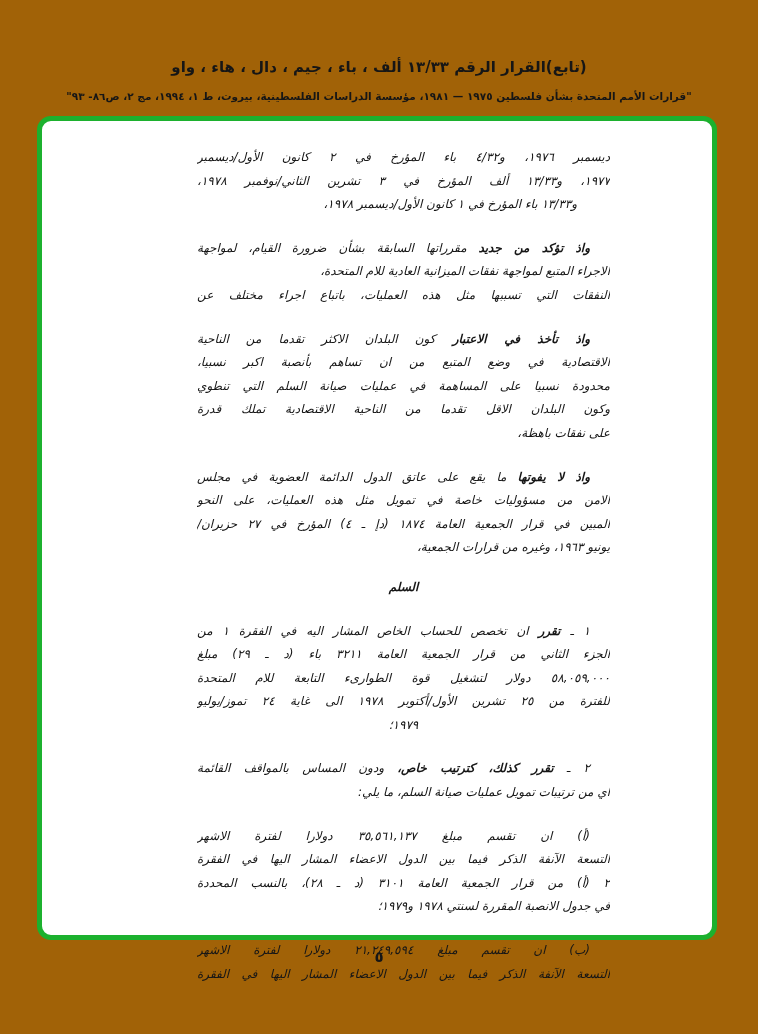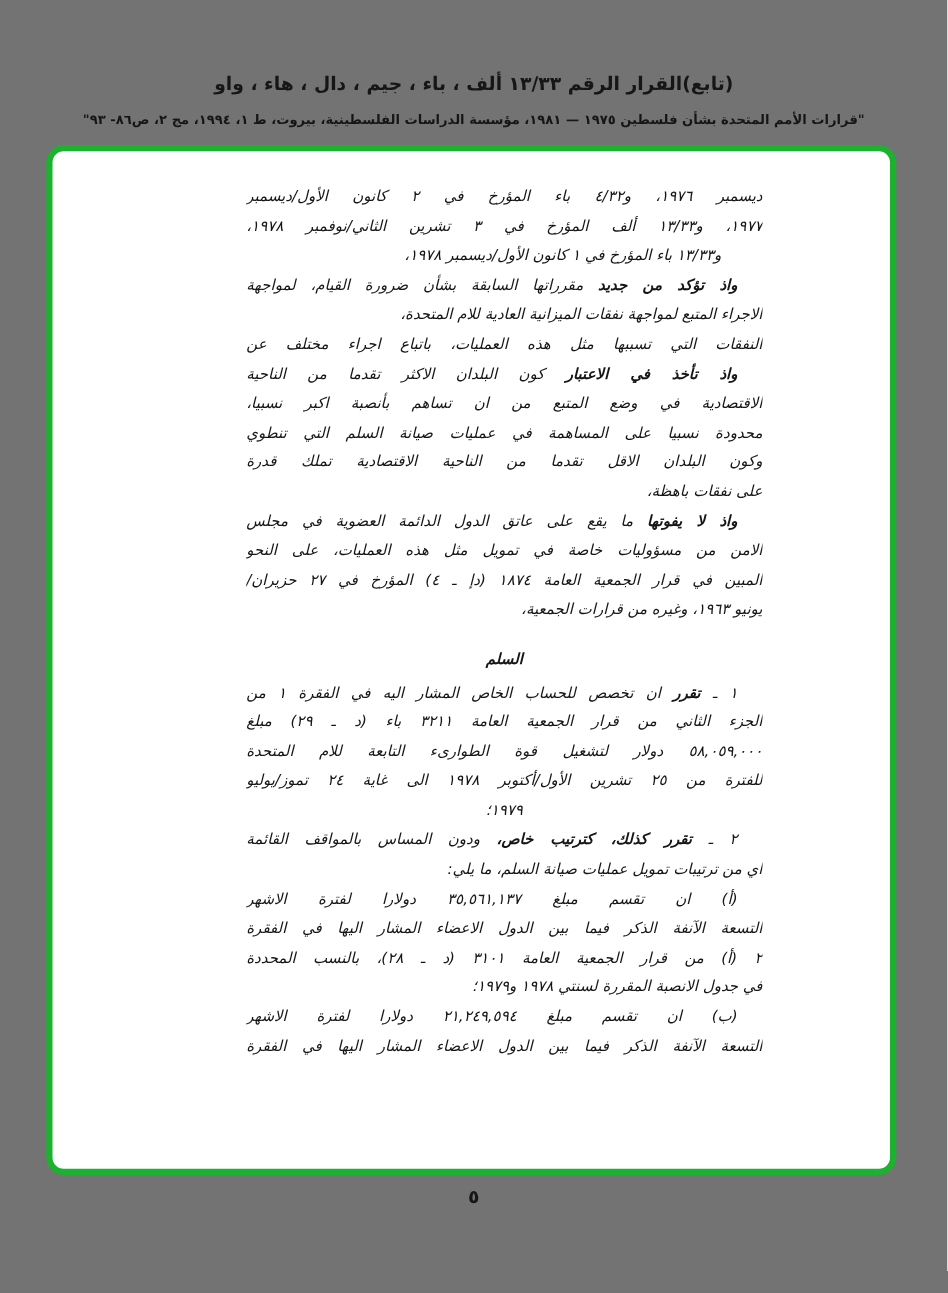--- a/index.html
+++ b/index.html
@@ -45,40 +45,40 @@
   .ln{
     height:23.6px;
     line-height:23.6px;
     text-align:justify;
     text-align-last:justify;
     text-justify:inter-word;
     white-space:normal;
     overflow:hidden;
   }
   .ln.last{text-align:right;text-align-last:right;}
-  .ln.first{padding-right:20px;}
+  .ln.first{padding-right:20px;margin-top:20px;}
   .ln.last-indent{text-align-last:right;padding-right:33px;}
   .ln.center{text-align-last:center;}
   .ln.heading{
     text-align:center;text-align-last:center;
     font-weight:bold;
     margin-top:16px;margin-bottom:3px;
   }
   .b{font-weight:bold;}
   .pagenum{
     position:absolute;top:948px;left:0;right:0;
     text-align:center;
     font-size:15px;font-weight:bold;
     direction:rtl;
   }
 </style>
 </head>
 <body>
 
-<div class="page" style="color: rgb(22, 22, 22); background: #737373;">
+<div class="page" style="color: rgb(22, 22, 22); background: #a16207;">
   <div class="hdr-title">(تابع)القرار الرقم ١٣/٣٣ ألف ، باء ، جيم ، دال ، هاء ، واو</div>
   <div class="hdr-src">"قرارات الأمم المتحدة بشأن فلسطين ١٩٧٥ — ١٩٨١، مؤسسة الدراسات الفلسطينية، بيروت، ط ١، ١٩٩٤، مج ٢، ص٨٦- ٩٣"</div>
 
   <div class="greenbox" style="border-color: rgb(28, 177, 46);">
     <div class="textcol">
         <div class="ln full"><span>ديسمبر ١٩٧٦، و٤/٣٢ باء المؤرخ في ٢ كانون الأول/ديسمبر</span></div>
         <div class="ln full"><span>١٩٧٧، و١٣/٣٣ ألف المؤرخ في ٣ تشرين الثاني/نوفمبر ١٩٧٨،</span></div>
         <div class="ln last-indent"><span>و١٣/٣٣ باء المؤرخ في ١ كانون الأول/ديسمبر ١٩٧٨،</span></div>
         <div class="ln first"><span class="b">واذ تؤكد من جديد</span><span> مقرراتها السابقة بشأن ضرورة القيام، لمواجهة</span></div>
         <div class="ln last"><span>الاجراء المتبع لمواجهة نفقات الميزانية العادية للام المتحدة،</span></div>

